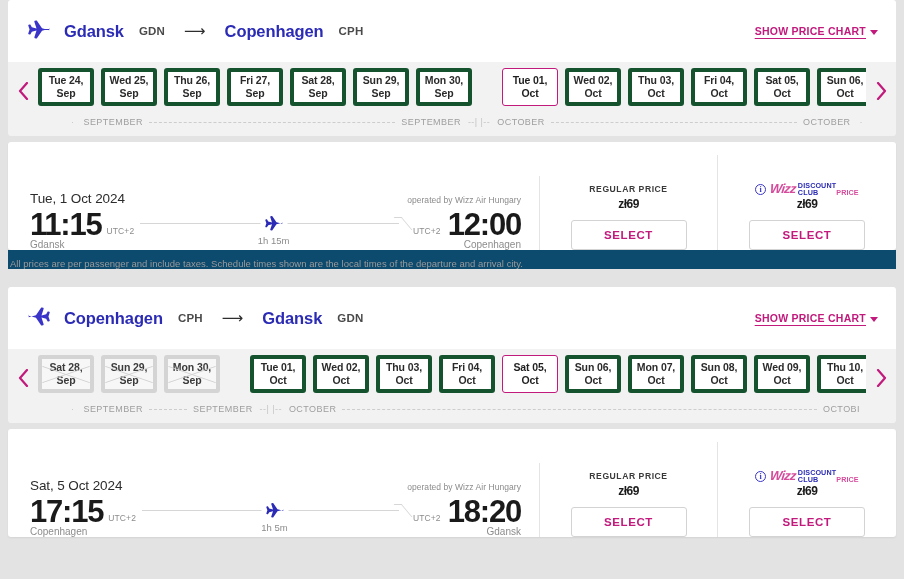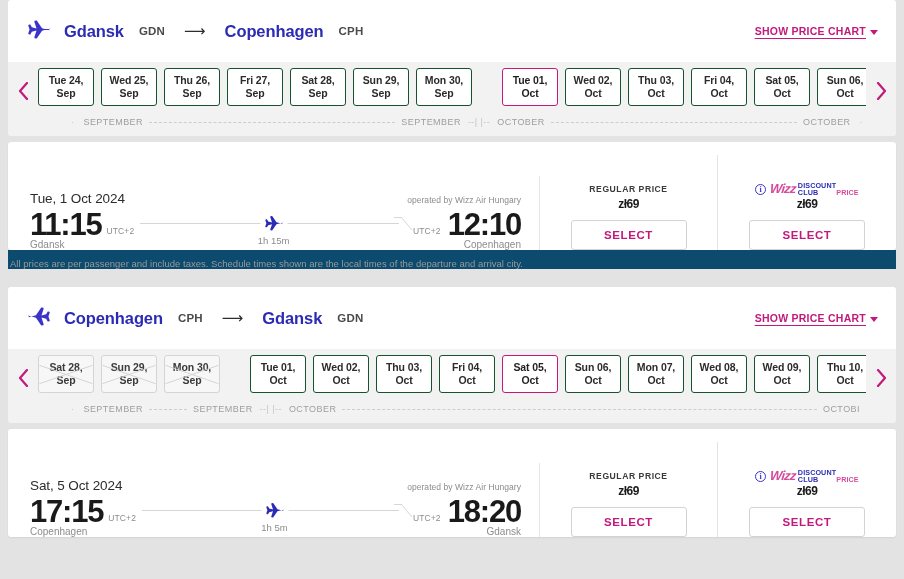--- a/index.html
+++ b/index.html
@@ -128,21 +128,21 @@
     display: flex;
     gap: 7px;
     padding-top: 6px;
     height: 48px;
   }
   .date-btn {
     flex: 0 0 auto;
     width: 56px;
     height: 38px;
     background: #ffffff;
-    border: 1px solid #14532d;
+    border: 4px solid #14532d;
     border-radius: 3px;
     display: flex;
     flex-direction: column;
     align-items: center;
     justify-content: center;
     font-size: 10.5px;
     font-weight: bold;
     color: #2b2b2b;
     line-height: 1.28;
     cursor: pointer;
@@ -549,21 +549,21 @@
             <span class="tl-chevron"></span>
             <span class="tl-plane">
               <svg width="21" height="21" viewBox="0 0 24 24" fill="currentColor">
                 <path d="M21.5 11.2 14.8 9.4 10.1 2.6c-.2-.3-.5-.4-.8-.3l-1.1.3c-.4.1-.6.5-.5.9l2 6.1-4.3-1.1-1.3-2.2c-.15-.25-.44-.37-.72-.3l-.85.22c-.35.09-.55.45-.45.79l1.2 3.6-1.2 3.6c-.1.34.1.7.45.79l.85.22c.28.07.57-.05.72-.3l1.3-2.2 4.3-1.1-2 6.1c-.1.4.1.8.5.9l1.1.3c.3.1.6-.0.8-.3l4.7-6.8 6.7-1.8c.5-.13.5-.85 0-.98z"></path>
               </svg>
             </span>
             <span class="tl-dur">1h 15m</span>
           </span>
           <span class="time-block arr">
             <span class="utc pre">UTC+2</span>
-            <span class="big-time">12:10</span>
+            <span class="big-time">12:00</span>
           </span>
         </div>
         <div class="fi-cities">
           <span class="city-lbl">Gdansk</span>
           <span class="city-lbl">Copenhagen</span>
         </div>
       </div>
 
       <div class="price-col regular">
         <span class="price-label">REGULAR PRICE</span>
@@ -661,21 +661,21 @@
             </div>
             <div class="date-btn">
               <span class="dow">Sun 06,</span>
               <span class="mon">Oct</span>
             </div>
             <div class="date-btn">
               <span class="dow">Mon 07,</span>
               <span class="mon">Oct</span>
             </div>
             <div class="date-btn">
-              <span class="dow">Wed 08,</span>
+              <span class="dow">Sun 08,</span>
               <span class="mon">Oct</span>
             </div>
             <div class="date-btn">
               <span class="dow">Wed 09,</span>
               <span class="mon">Oct</span>
             </div>
             <div class="date-btn">
               <span class="dow">Thu 10,</span>
               <span class="mon">Oct</span>
             </div>

